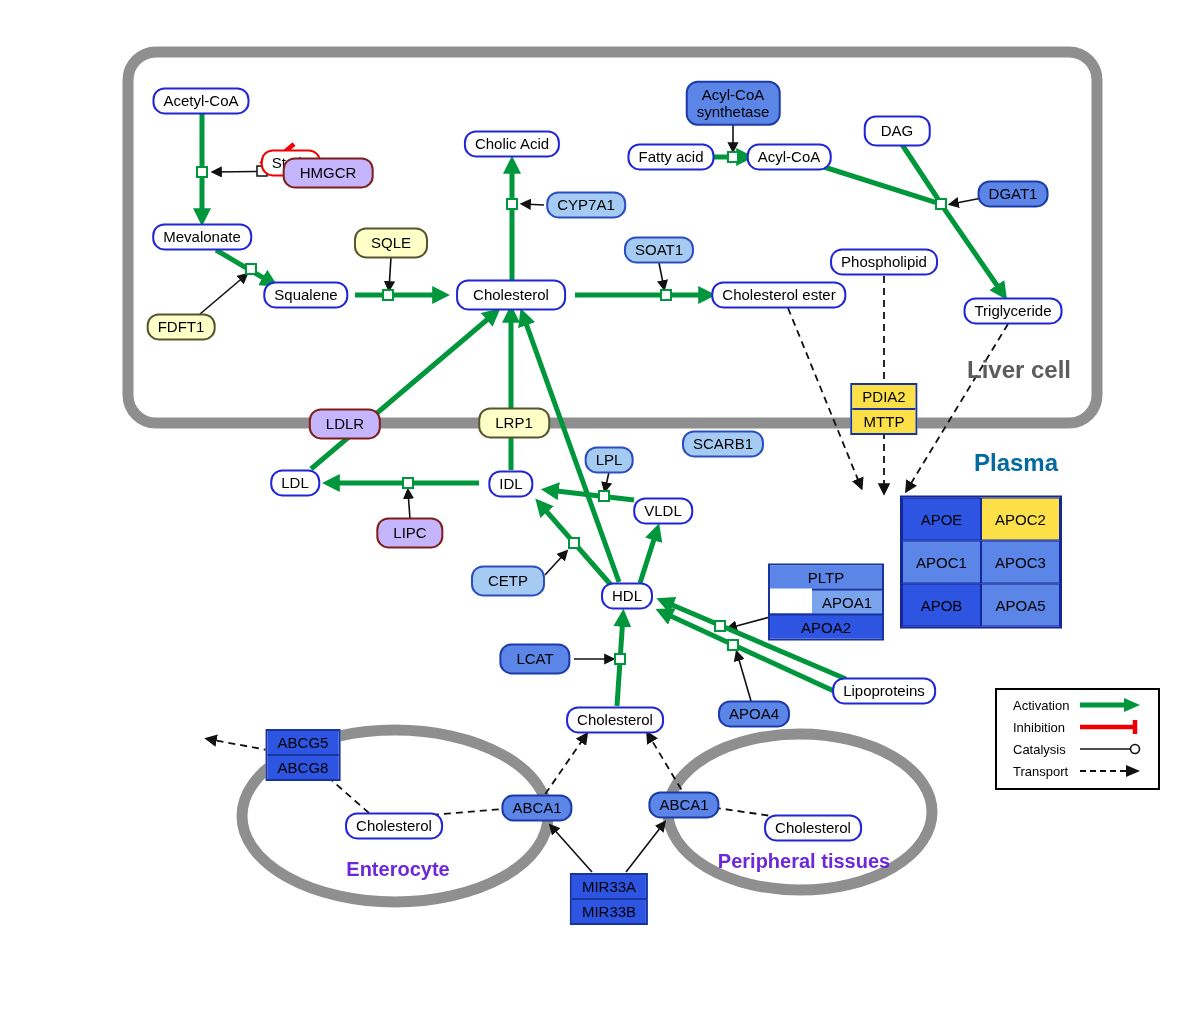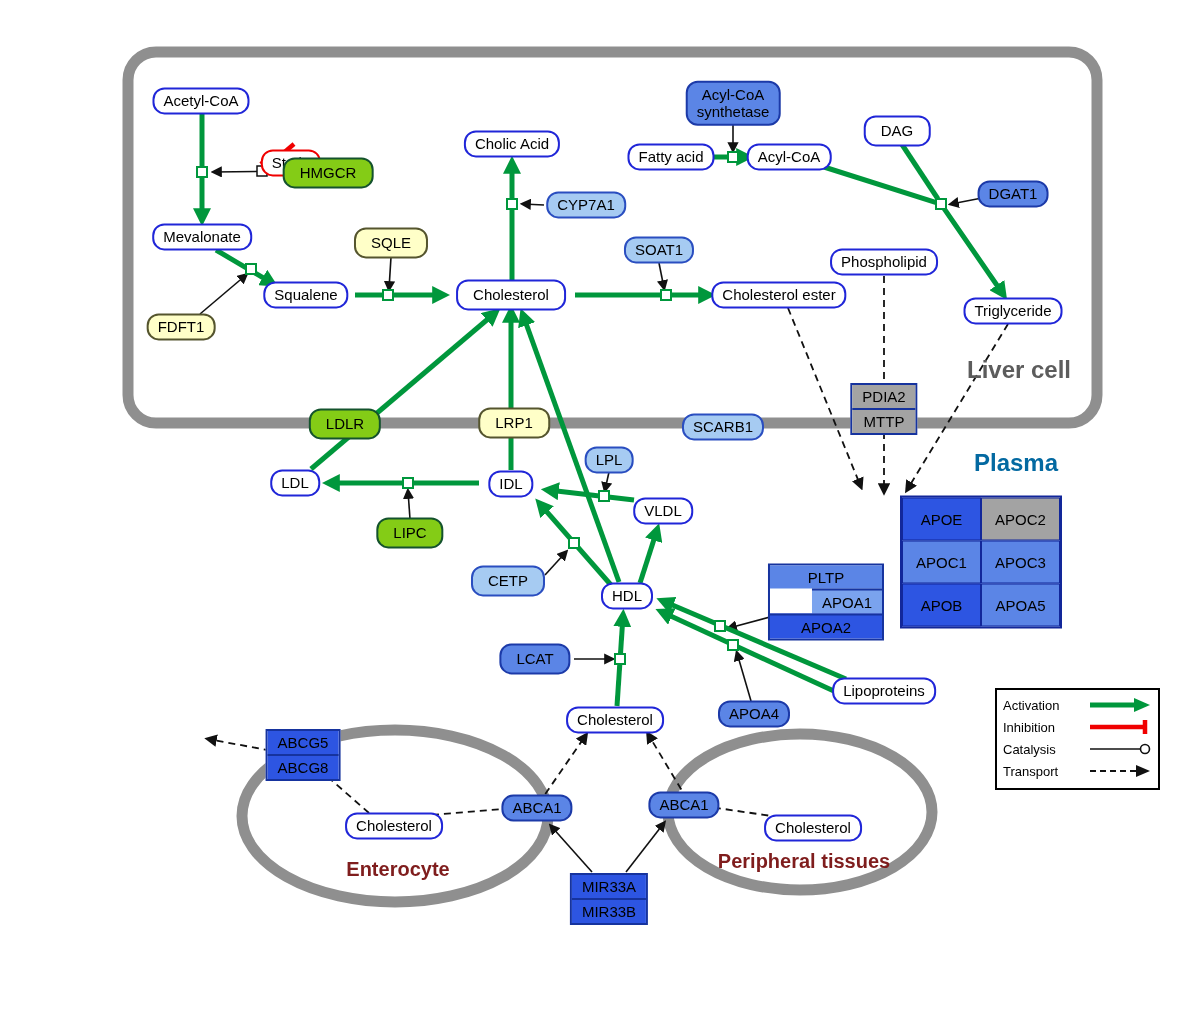--- a/index.html
+++ b/index.html
@@ -3,38 +3,38 @@
 <meta charset="utf-8">
 <style>
   html,body{margin:0;padding:0;background:#fff;}
   .canvas{position:relative;width:1200px;height:1013px;background:#fff;overflow:hidden;
           font-family:"Liberation Sans",sans-serif;color:#000;}
   svg.layer{position:absolute;left:0;top:0;}
   .node{position:absolute;transform:translate(-50%,-50%);font-size:15px;line-height:1.15;
         padding:3px 9px;white-space:nowrap;text-align:center;border-radius:12px;z-index:5;}
   .metab{background:#fff;border:2.5px solid #2026d8;}
   .drug{background:#fff;border:2.5px solid #f00000;margin-top:32px;}
-  .yellow{background:#84cc16;border:2px solid #14532d;}
+  .yellow{background:#c4b5fd;border:2px solid #7f1d1d;}
   .cream{background:#ffffc8;border:2px solid #55552e;}
   .lblue{background:#a6cbf2;border:2px solid #2a4ec0;}
   .mblue{background:#5b85e6;border:2px solid #1c3aa8;}
   .wide{padding:5px 15px;text-align:center;}
   .stack{position:absolute;transform:translate(-50%,-50%);border:2px solid #16339e;background:#fff;z-index:5;}
   .stack .cell{font-size:15px;padding:3px 10px;text-align:center;white-space:nowrap;}
   .stack .cell + .cell{border-top:2px solid #16339e;}
-  .c-lblue{background:#a3a3a3;} .c-mlblue{background:#7aa3ee;margin-left:42px;} .c-mblue{background:#5b85e6;} .c-dblue{background:#2d55e2;}
+  .c-lblue{background:#fde047;} .c-mlblue{background:#7aa3ee;margin-left:42px;} .c-mblue{background:#5b85e6;} .c-dblue{background:#2d55e2;}
   .apo-grid{position:absolute;transform:translate(-50%,-50%);display:grid;grid-template-columns:79px 79px;
             border:2px solid #12279a;z-index:5;}
   .apo-grid .cell{padding:12px 0;text-align:center;border:1px solid #12279a;font-size:15px;}
   .region-label{position:absolute;transform:translate(-50%,-50%);font-weight:bold;white-space:nowrap;z-index:3;}
   .lbl-liver{font-size:24px;color:#5c5c5c;}
   .lbl-plasma{font-size:24px;color:#0369a1;}
-  .lbl-tissue{font-size:20px;color:#7f1d1d;}
+  .lbl-tissue{font-size:20px;color:#6d28d9;}
   .legend{position:absolute;left:995px;top:688px;width:165px;height:102px;border:2px solid #000;
-          background:#fff;z-index:6;box-sizing:border-box;padding:4px 6px;}
+          background:#fff;z-index:6;box-sizing:border-box;padding:4px 16px;}
   .legend-row{display:flex;justify-content:space-between;align-items:center;height:22px;font-size:13px;}
 </style>
 </head>
 <body>
 
 <div class="canvas">
 
   <svg class="layer" width="1200" height="1013">
     <defs>
       <marker id="mA" viewBox="0 0 10 10" refX="6" refY="5" markerWidth="3.6" markerHeight="3.6" orient="auto">
@@ -153,21 +153,21 @@
   <div class="node metab" style="left:1013px;top:311px">Triglyceride</div>
   <div class="node metab" style="left:779px;top:295px">Cholesterol ester</div>
 
   <div class="stack" style="left:884px;top:409px">
     <div class="cell c-lblue">PDIA2</div>
     <div class="cell c-lblue">MTTP</div>
   </div>
 
   <div class="node yellow wide" style="left:345px;top:424px">LDLR</div>
   <div class="node cream wide" style="left:514px;top:423px">LRP1</div>
-  <div class="node lblue" style="left:723px;top:427px">SCARB1</div>
+  <div class="node lblue" style="left:723px;top:444px">SCARB1</div>
   <div class="node metab" style="left:295px;top:483px">LDL</div>
   <div class="node metab" style="left:511px;top:484px">IDL</div>
   <div class="node lblue" style="left:609px;top:460px">LPL</div>
   <div class="node metab" style="left:663px;top:511px">VLDL</div>
   <div class="node yellow wide" style="left:410px;top:533px">LIPC</div>
   <div class="node lblue wide" style="left:508px;top:581px">CETP</div>
   <div class="node metab" style="left:627px;top:596px">HDL</div>
 
   <div class="stack" style="left:826px;top:602px">
     <div class="cell c-mblue">PLTP</div>

